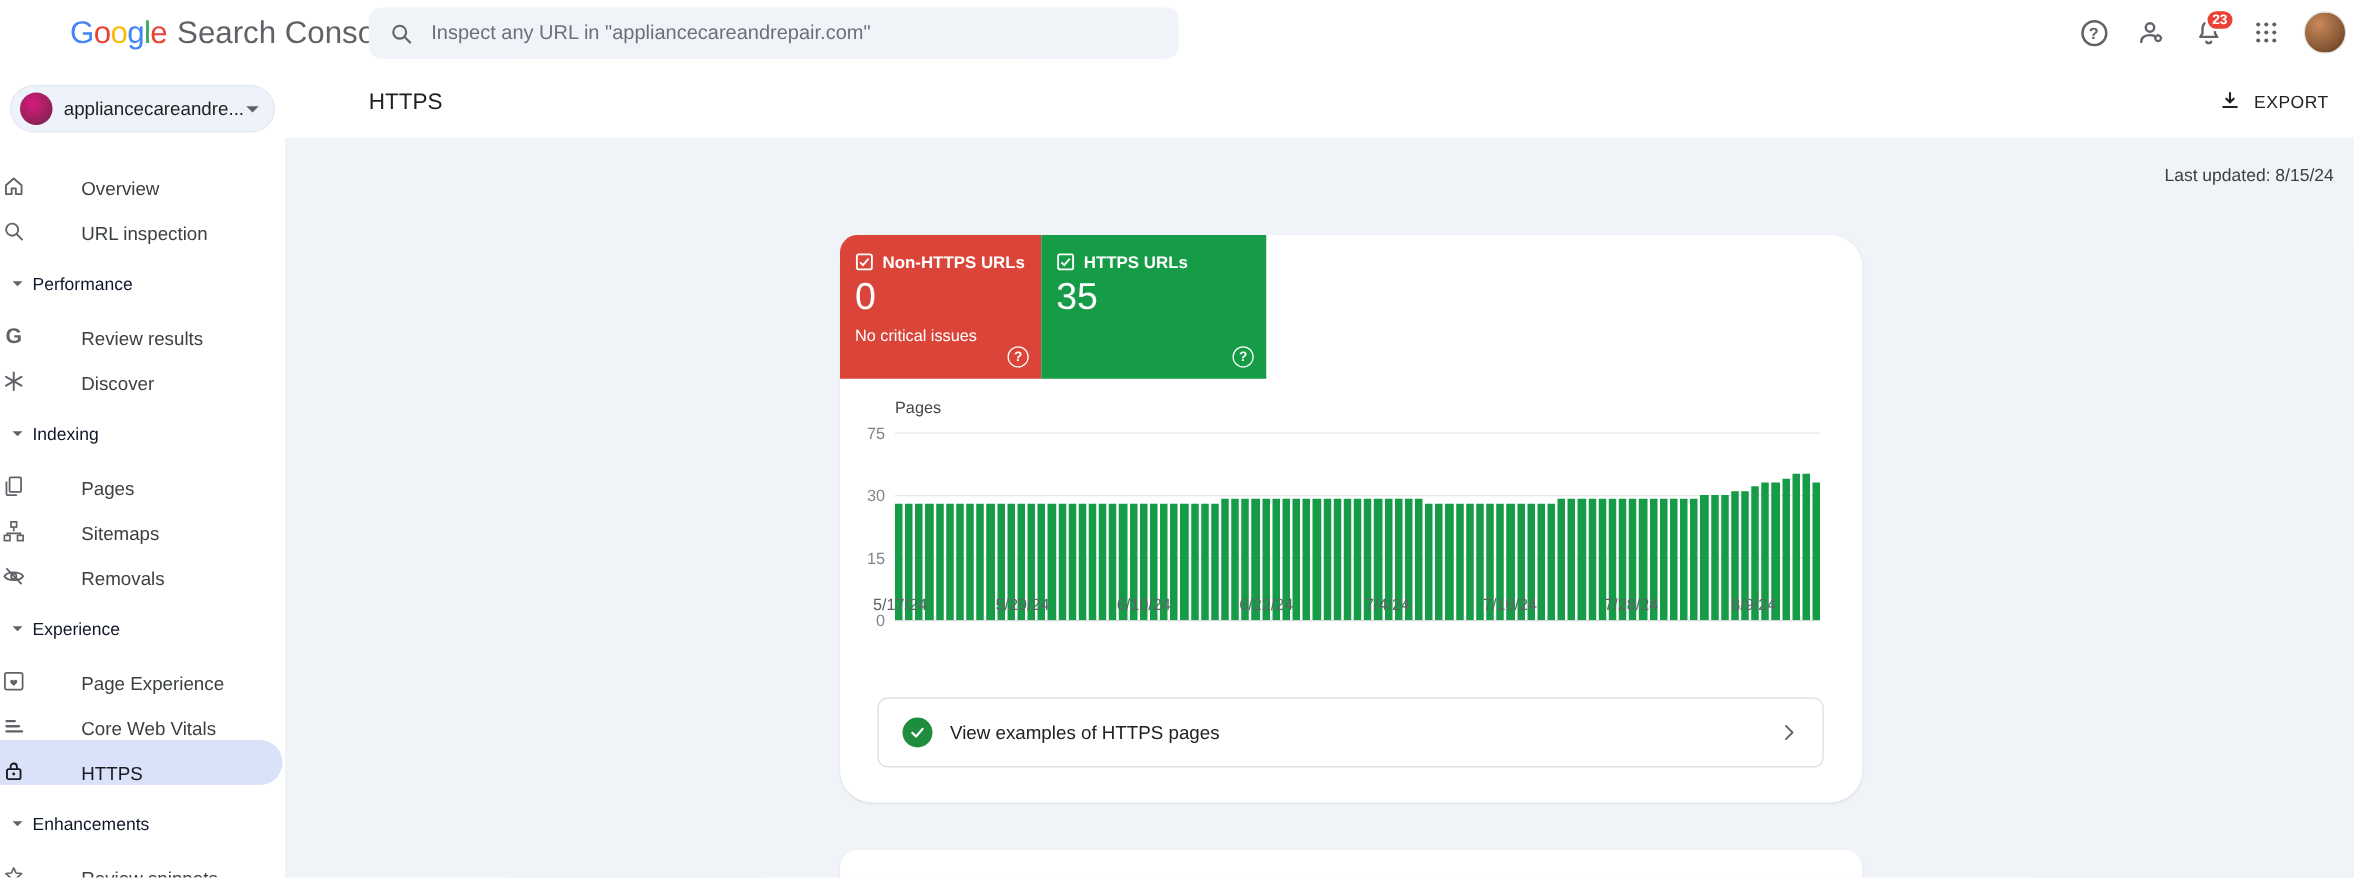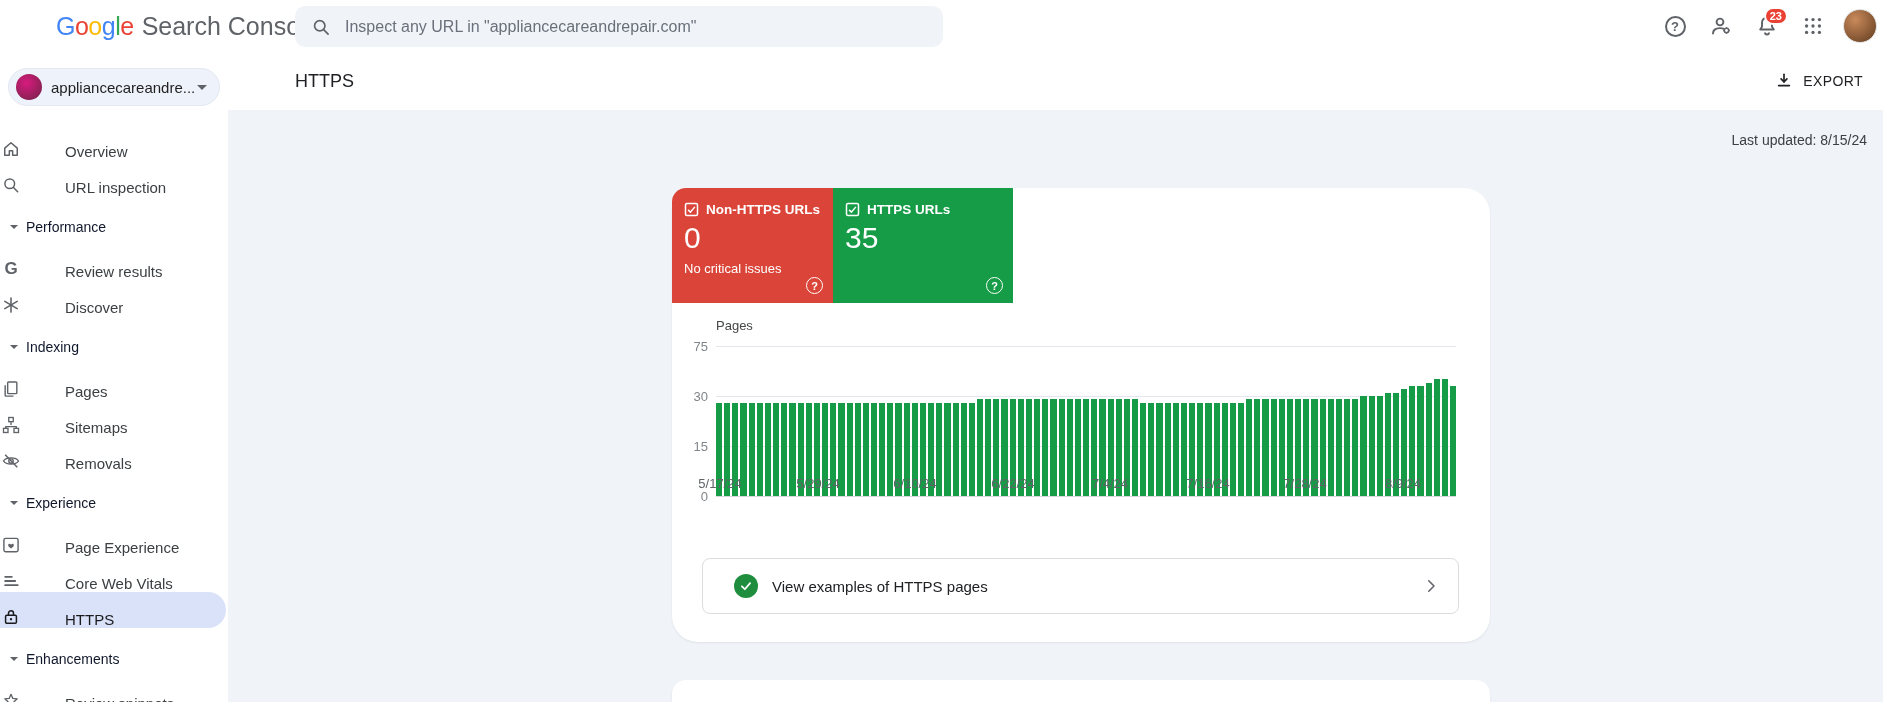--- a/index.html
+++ b/index.html
@@ -152,21 +152,21 @@
   .bar:last-child { margin-right:0; }
   .xtick {
     position:absolute; top:158px; transform:translateX(-50%);
     font-size:13px; color:#5f6368; white-space:nowrap;
   }
 
   
   .examples {
     position:absolute; left:30px; top:370px; width:757px; height:56px;
     border:1px solid #dadce0; border-radius:8px; background:#fff;
-    display:flex; align-items:center; padding:0 18px 0 31px; cursor:pointer;
+    display:flex; align-items:center; padding:0 18px 0 19px; cursor:pointer;
   }
   .check-circle {
     width:24px; height:24px; border-radius:50%; background:#1e8e3e;
     display:flex; align-items:center; justify-content:center; flex:0 0 auto;
   }
   .examples-label { margin-left:14px; font-size:15px; color:#202124; }
   .examples .chev { margin-left:auto; display:flex; align-items:center; }
 
   .card2 {
     width:818px; height:60px; margin:38px auto 0; background:#fff;

